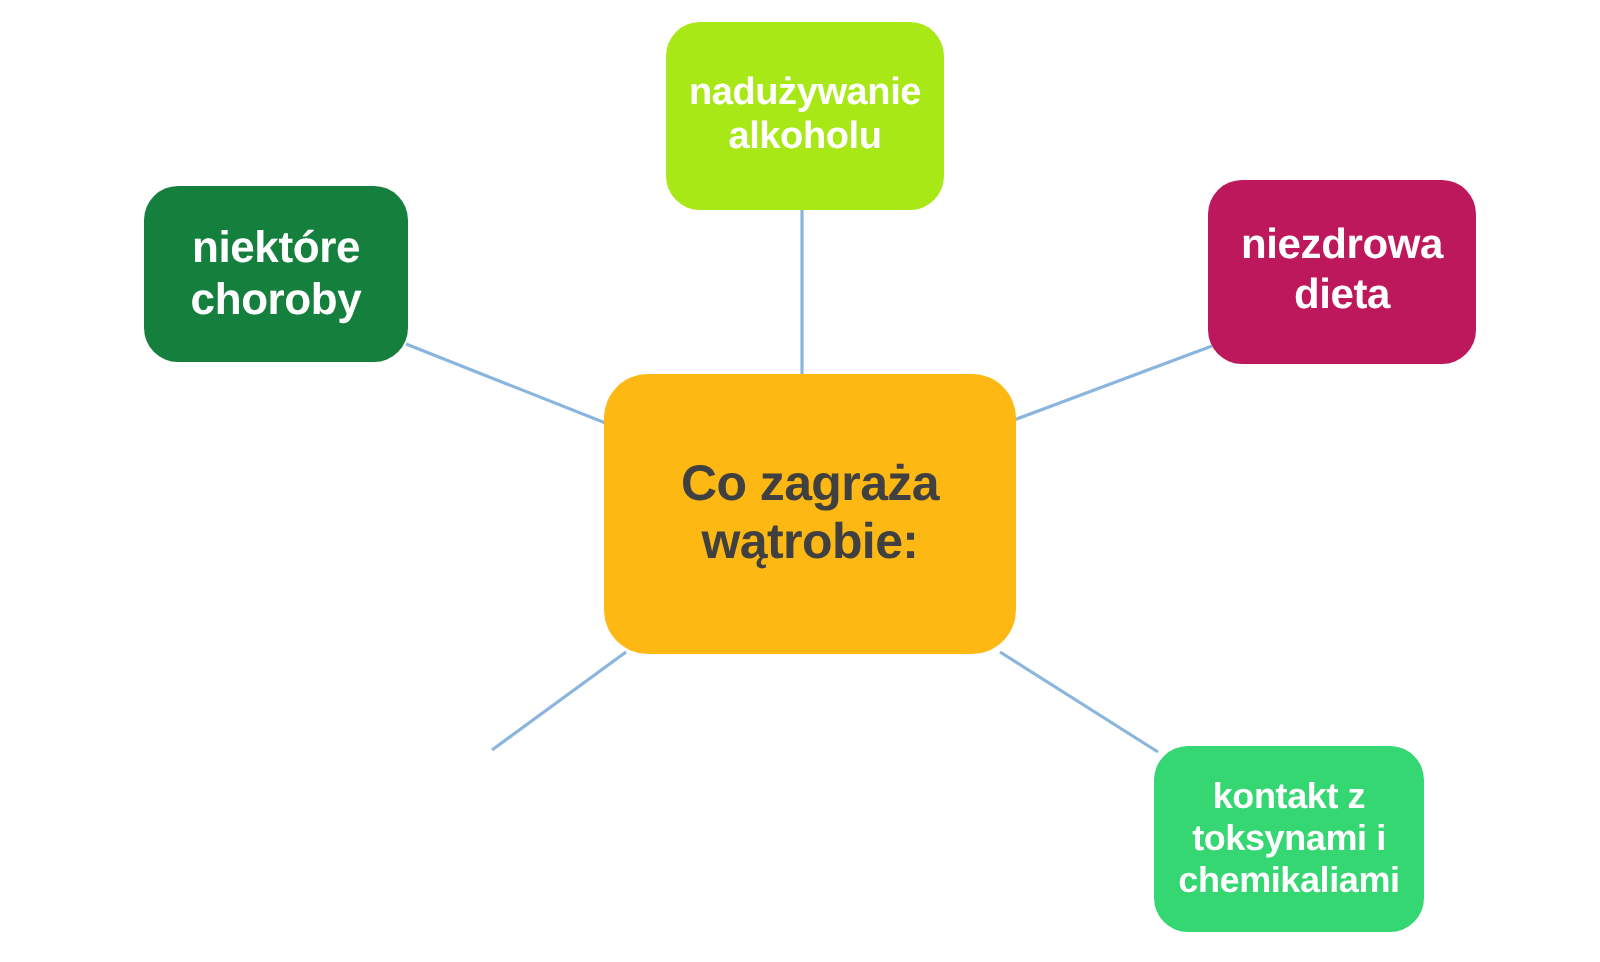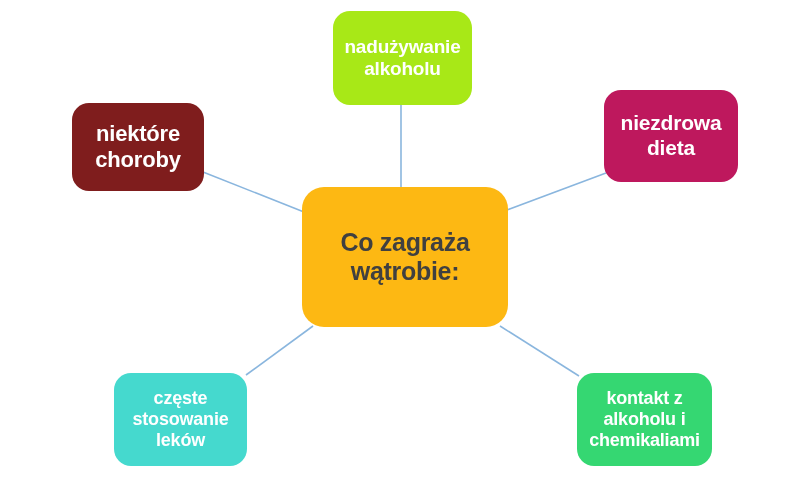--- a/index.html
+++ b/index.html
@@ -56,24 +56,24 @@
     left: 333px;
     top: 11px;
     width: 139px;
     height: 94px;
     background: #A8E817;
     font-size: 19px;
     border-radius: 17px;
   }
   .node-left-top {
     left: 72px;
-    top: 103px;
+    top: 93px;
     width: 132px;
     height: 88px;
-    background: #7f1d1d;
+    background: #15803d;
     font-size: 22px;
     border-radius: 17px;
   }
   .node-right-top {
     left: 604px;
     top: 90px;
     width: 134px;
     height: 92px;
     background: #be185d;
     font-size: 21px;
@@ -116,21 +116,18 @@
 
   <div class="node node-left-top">niektóre
 choroby</div>
 
   <div class="node node-right-top">niezdrowa
 dieta</div>
 
   <div class="node node-center">Co zagraża
 wątrobie:</div>
 
-  <div class="node node-left-bottom">częste
-stosowanie
-leków</div>
 
   <div class="node node-right-bottom">kontakt z
-alkoholu i
+toksynami i
 chemikaliami</div>
 
 </div>
 
 </body></html>

